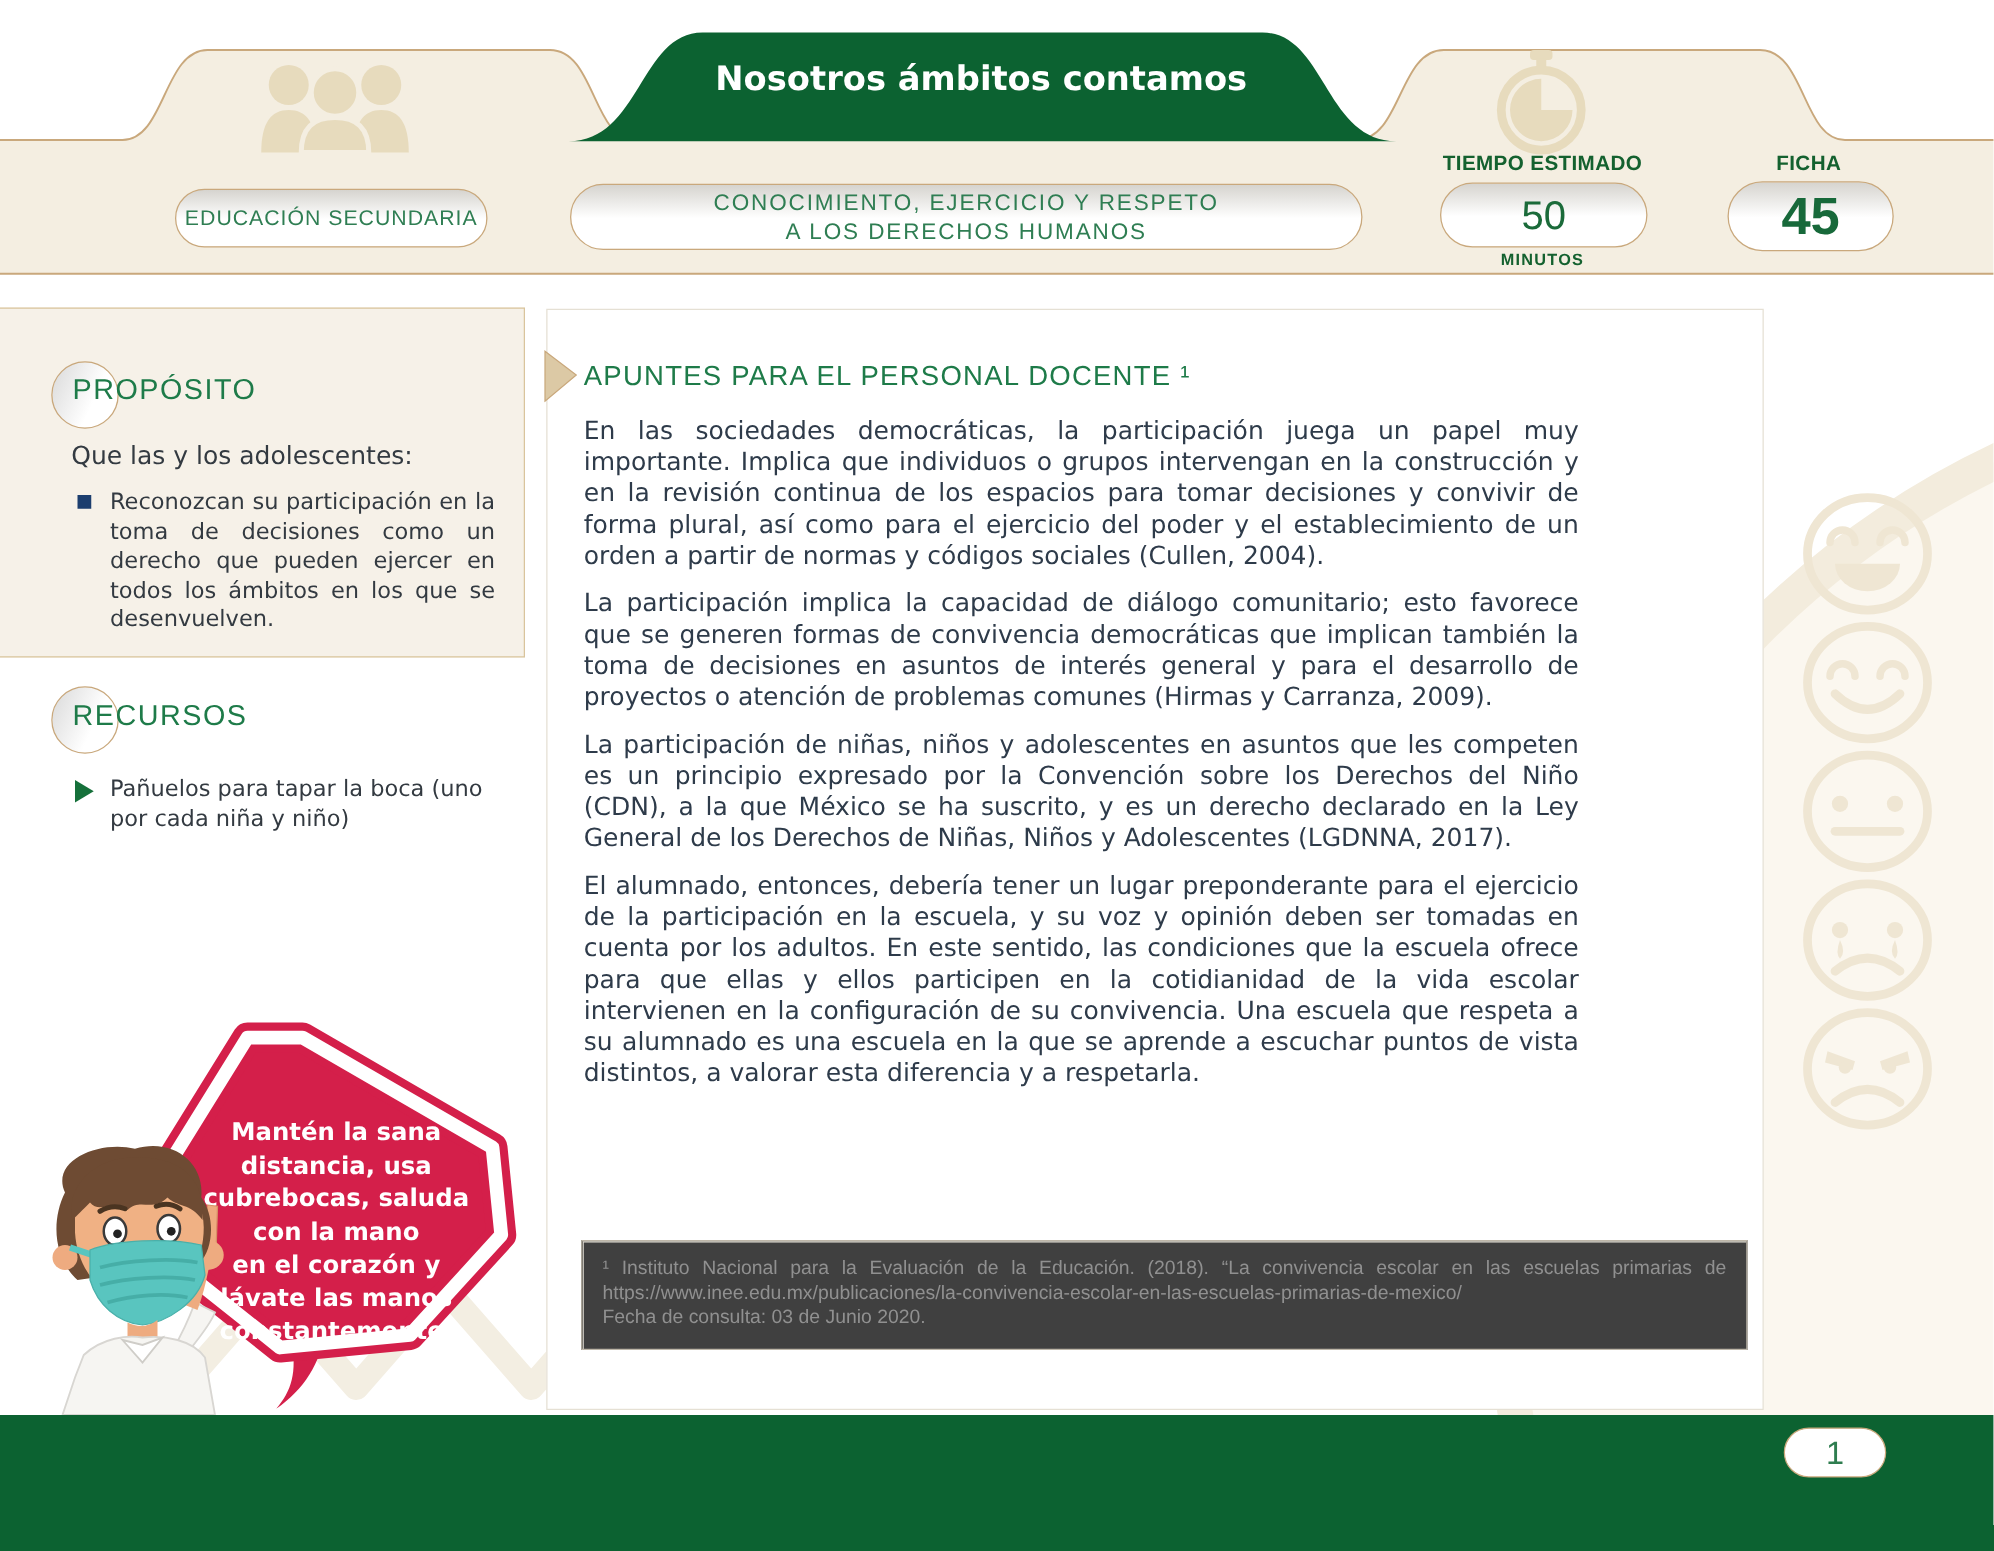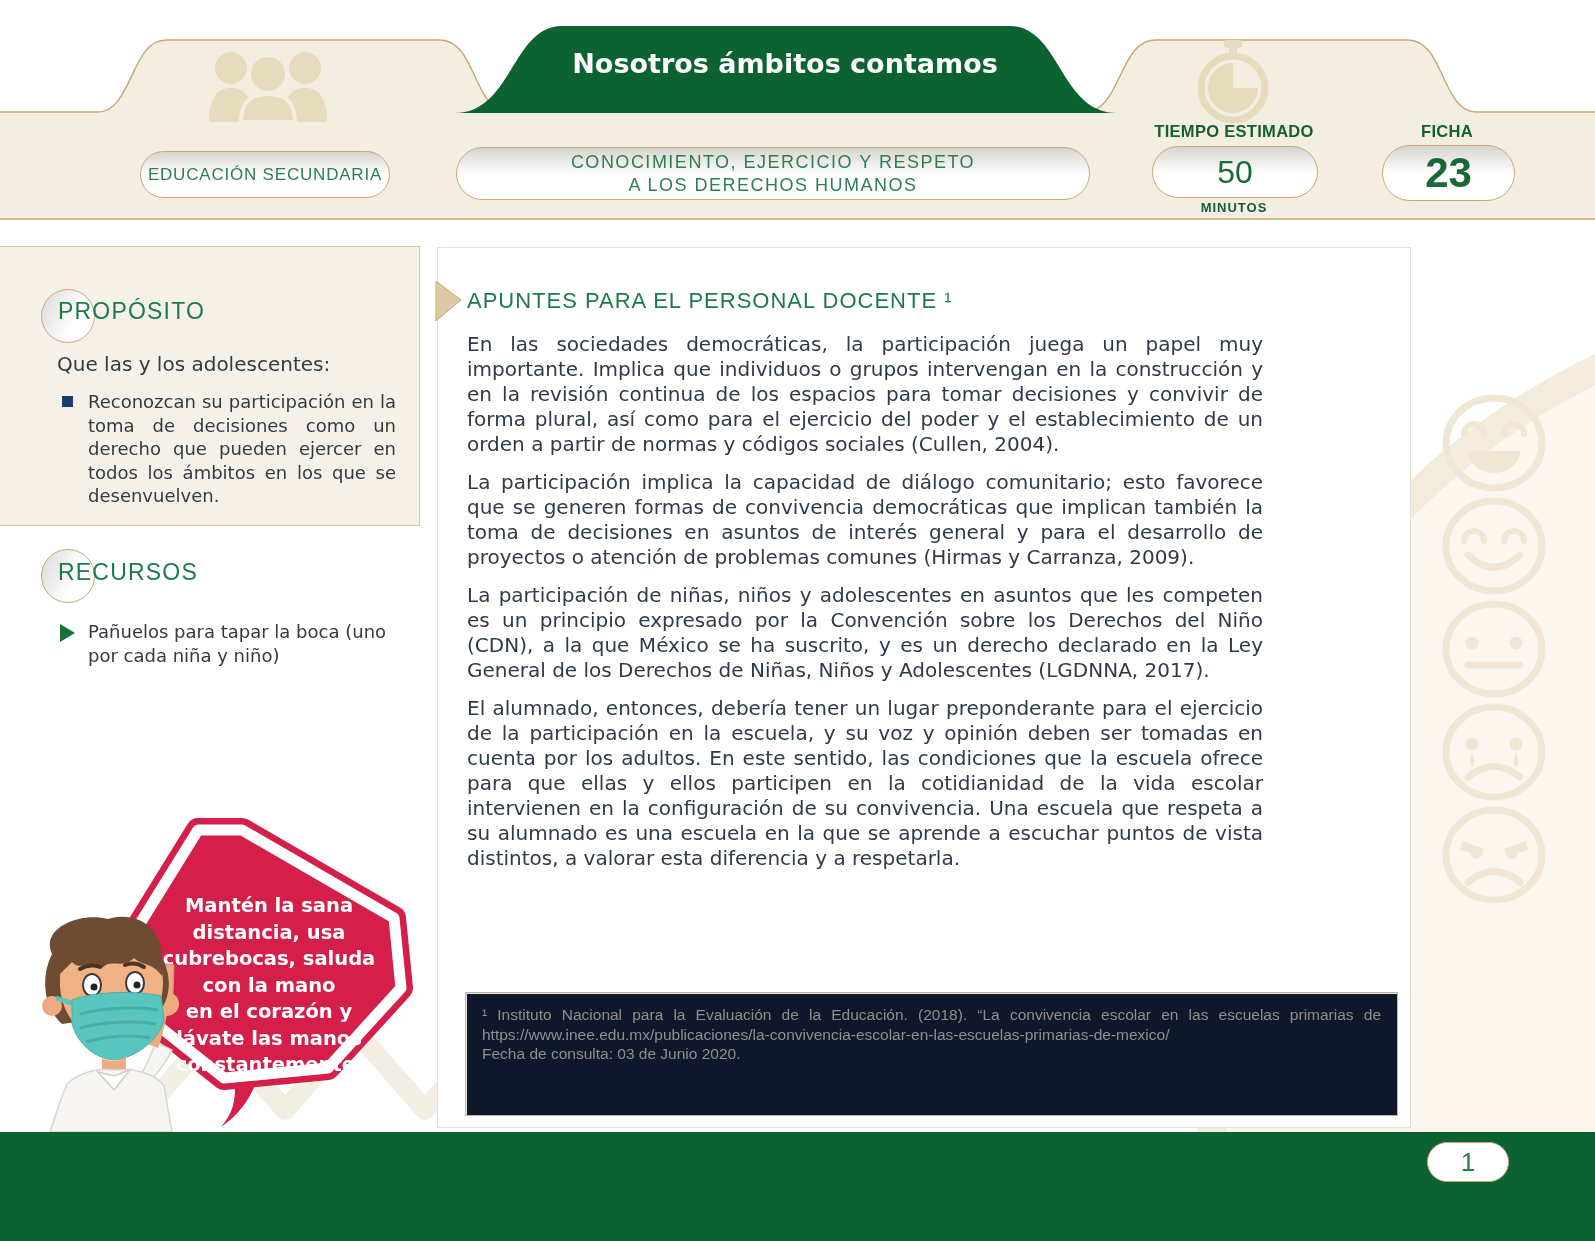--- a/index.html
+++ b/index.html
@@ -29,23 +29,23 @@
         line-height:26.5px;text-align:center;white-space:pre-line;margin-top:40px;}
   
   .main-box{position:absolute;left:437px;top:247px;width:972px;height:879px;
         background:#ffffff;border:1px solid #e5e0d4;z-index:2;}
   .main-heading{position:absolute;left:467px;top:288px;font-size:22px;letter-spacing:1px;
         font-weight:500;color:#1e7b49;z-index:3;}
   .paras{position:absolute;left:467px;top:332px;width:796px;z-index:3;
         font-family:"DejaVu Sans",sans-serif;font-size:20px;line-height:25px;
         color:#2e3b4a;text-align:justify;}
   .paras p{margin:0 0 13px 0;}
-  .footnote{position:absolute;left:465px;top:992px;width:933px;height:124px;z-index:3;
+  .footnote{position:absolute;left:465px;top:992px;width:933px;height:88px;z-index:3;
         border:1px solid #bdb6a8;box-shadow:inset 1px 1px 0 #e7e3da;box-sizing:border-box;
-        padding:12px 16px;color:#909090;font-size:15.5px;line-height:19.5px;background:#0f172a;}
+        padding:12px 16px;color:#909090;font-size:15.5px;line-height:19.5px;background:#404040;}
   .fn-just{text-align:justify;text-align-last:justify;}
   
   .footer-bar{position:absolute;left:0;top:1132px;width:1595px;height:109px;background:#0c6231;z-index:4;}
   .page-pill{position:absolute;left:1427px;top:1142px;width:80px;height:38px;border-radius:20px;
         background:#ffffff;border:1.5px solid #c9a87c;display:flex;align-items:center;
         justify-content:center;color:#2e7d4f;font-size:26px;z-index:5;}
   .z0{z-index:0}.z1{z-index:1}.z3{z-index:3}.z5{z-index:5}.z6{z-index:6}
 </style>
 </head>
 <body>
@@ -129,21 +129,21 @@
   <div class="pill z6" style="left:456px;top:147px;width:632px;height:51px;flex-direction:column;">
     <div class="pill-green" style="font-size:18px;letter-spacing:1.5px;line-height:23px;">CONOCIMIENTO, EJERCICIO Y RESPETO</div>
     <div class="pill-green" style="font-size:18px;letter-spacing:1.5px;line-height:23px;">A LOS DERECHOS HUMANOS</div>
   </div>
 
   <div class="hdr-label z6" style="left:1134px;top:122px;width:200px;font-size:16.5px;letter-spacing:0.3px;">TIEMPO ESTIMADO</div>
   <div class="pill z6" style="left:1152px;top:146px;width:164px;height:50px;font-size:32px;font-weight:500;color:#1b6b3a;">50</div>
   <div class="hdr-label z6" style="left:1154px;top:200px;width:160px;font-size:13px;letter-spacing:1px;text-align:center;">MINUTOS</div>
 
   <div class="hdr-label z6" style="left:1362px;top:122px;width:170px;font-size:16.5px;letter-spacing:0.3px;">FICHA</div>
-  <div class="pill z6" style="left:1382px;top:145px;width:131px;height:54px;font-size:42px;font-weight:600;color:#17693a;">23</div>
+  <div class="pill z6" style="left:1382px;top:145px;width:131px;height:54px;font-size:42px;font-weight:600;color:#17693a;">45</div>
 
   <div class="panel" style="left:-1px;top:246px;width:419px;height:278px;"></div>
   <div class="ring" style="left:41px;top:289px;"></div>
   <div class="sec-title" style="left:58px;top:298px;">PROPÓSITO</div>
   <div class="abs side-text z3" style="left:57px;top:352px;width:345px;font-size:20px;">Que las y los adolescentes:</div>
   <div class="sq-bullet z3" style="left:62px;top:396px;"></div>
   <div class="abs side-text z3" style="left:88px;top:390px;width:308px;font-size:18px;line-height:23.5px;text-align:justify;">Reconozcan su participación en la toma de decisiones como un derecho que pueden ejercer en todos los ámbitos en los que se desenvuelven.</div>
 
   <div class="ring" style="left:41px;top:549px;"></div>
   <div class="sec-title" style="left:58px;top:559px;">RECURSOS</div>

